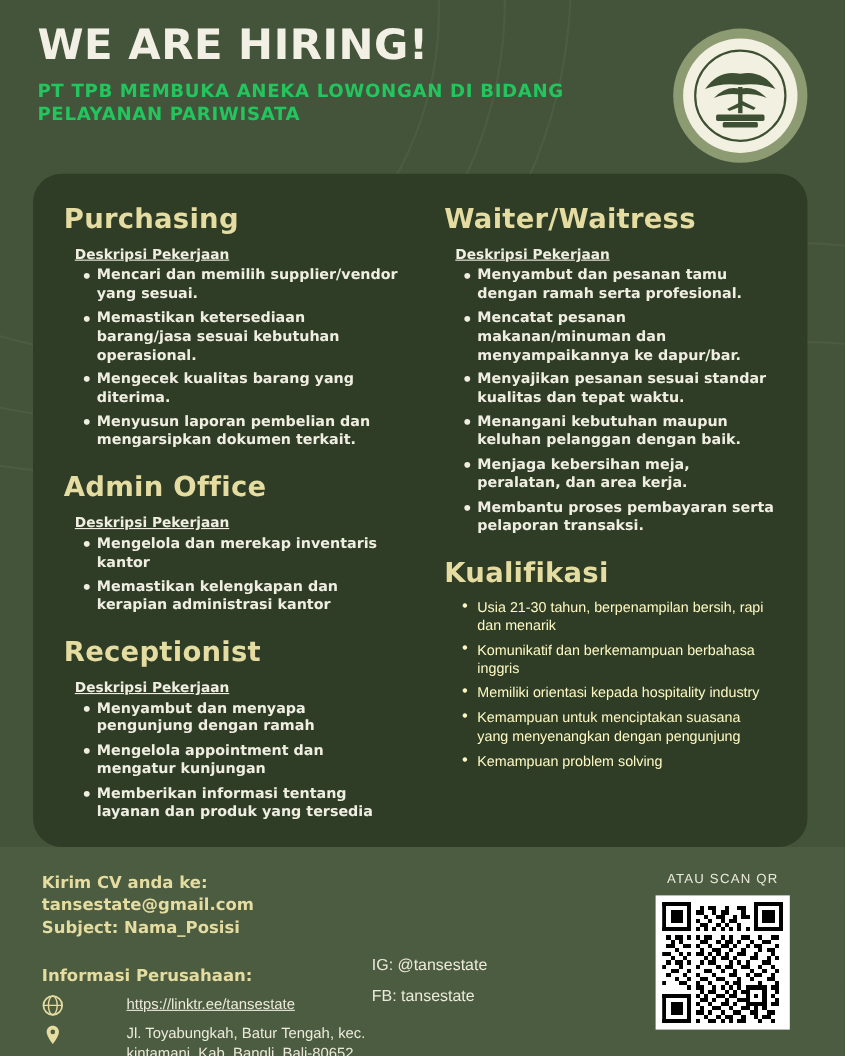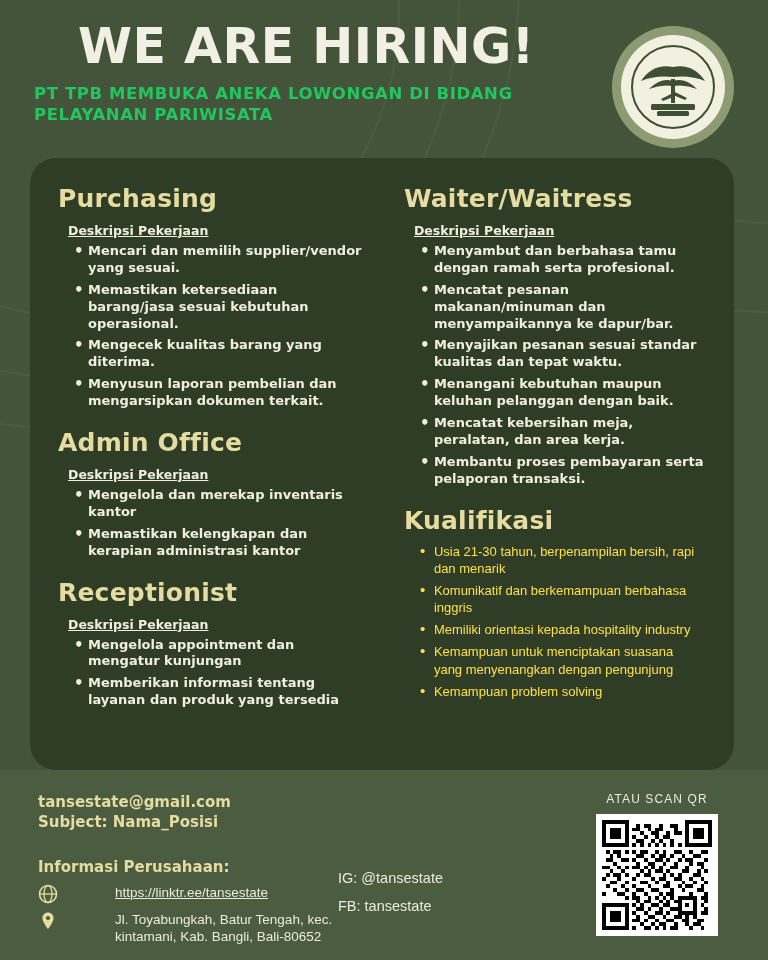--- a/index.html
+++ b/index.html
@@ -17,24 +17,23 @@
     position:absolute; border-radius:50%;
     border:2px solid rgba(255,255,255,0.045);
   }
 
   
   .header {
     position:absolute; top:0; left:0; right:0; height:160px;
     padding:22px 30px 0 34px;
   }
   .headline {
-    font-size:49px; font-weight:bold; color:#f2f0e4;
+    font-size:38px; font-weight:bold; color:#f2f0e4;
     letter-spacing:0.5px; line-height:1.0;
     font-family:"DejaVu Sans", sans-serif;
-    margin-left:44px;
   }
   .subheadline {
     margin-top:12px;
     font-size:16.5px; font-weight:bold; color:#22c55e;
     line-height:1.28; letter-spacing:0.6px; max-width:520px;
     font-family:"DejaVu Sans", sans-serif;
   }
 
   
   .logo-badge {
@@ -81,21 +80,21 @@
     font-family:"DejaVu Sans", sans-serif;
   }
   ul.items li::before {
     content:"•"; position:absolute; left:2px; top:-1px; font-size:15px;
   }
 
   
   ul.qual { list-style:none; margin:6px 0 0 14px; }
   ul.qual li {
     position:relative;
-    font-size:13px; font-weight:normal; color:#fde047;
+    font-size:13px; font-weight:normal; color:#fef9c3;
     line-height:1.32; margin-bottom:5px; padding-left:16px;
     font-family:"Liberation Sans", sans-serif;
   }
   ul.qual li::before {
     content:"•"; position:absolute; left:2px; top:-2px; font-size:15px;
   }
 
   
   .footer {
     position:absolute; left:0; right:0; bottom:0; height:190px;
@@ -179,54 +178,56 @@
     <h2 class="sect">Admin Office</h2>
     <div class="desc-label">Deskripsi Pekerjaan</div>
     <ul class="items">
       <li>Mengelola dan merekap inventaris kantor</li>
       <li>Memastikan kelengkapan dan kerapian administrasi kantor</li>
     </ul>
 
     <h2 class="sect">Receptionist</h2>
     <div class="desc-label">Deskripsi Pekerjaan</div>
     <ul class="items">
+      <li>Menyambut dan menyapa pengunjung dengan ramah</li>
       <li>Mengelola appointment dan mengatur kunjungan</li>
       <li>Memberikan informasi tentang layanan dan produk yang tersedia</li>
     </ul>
 
   </div>
 
   <div class="col col-right">
 
     <h2 class="sect">Waiter/Waitress</h2>
     <div class="desc-label">Deskripsi Pekerjaan</div>
     <ul class="items">
-      <li>Menyambut dan berbahasa tamu dengan ramah serta profesional.</li>
+      <li>Menyambut dan pesanan tamu dengan ramah serta profesional.</li>
       <li>Mencatat pesanan makanan/minuman dan menyampaikannya ke dapur/bar.</li>
       <li>Menyajikan pesanan sesuai standar kualitas dan tepat waktu.</li>
       <li>Menangani kebutuhan maupun keluhan pelanggan dengan baik.</li>
-      <li>Mencatat kebersihan meja, peralatan, dan area kerja.</li>
+      <li>Menjaga kebersihan meja, peralatan, dan area kerja.</li>
       <li>Membantu proses pembayaran serta pelaporan transaksi.</li>
     </ul>
 
     <h2 class="sect smallgap">Kualifikasi</h2>
     <ul class="qual">
       <li>Usia 21-30 tahun, berpenampilan bersih, rapi dan menarik</li>
       <li>Komunikatif dan berkemampuan berbahasa inggris</li>
       <li>Memiliki orientasi kepada hospitality industry</li>
       <li>Kemampuan untuk menciptakan suasana yang menyenangkan dengan pengunjung</li>
       <li>Kemampuan problem solving</li>
     </ul>
 
   </div>
 </div>
 
 <div class="footer">
 
   <div class="f-left">
+    <div class="f-line">Kirim CV anda ke:</div>
     <div class="f-line">tansestate@gmail.com</div>
     <div class="f-line">Subject: Nama_Posisi</div>
     <div class="f-line f-info">Informasi Perusahaan:</div>
 
     <div class="f-row">
       <span class="icon-circle">
         <svg width="20" height="20" viewBox="0 0 20 20">
           <circle cx="10" cy="10" r="8.5" fill="none" stroke="#e4dca0" stroke-width="1.6"></circle>
           <ellipse cx="10" cy="10" rx="4" ry="8.5" fill="none" stroke="#e4dca0" stroke-width="1.3"></ellipse>
           <line x1="1.5" y1="10" x2="18.5" y2="10" stroke="#e4dca0" stroke-width="1.3"></line>

